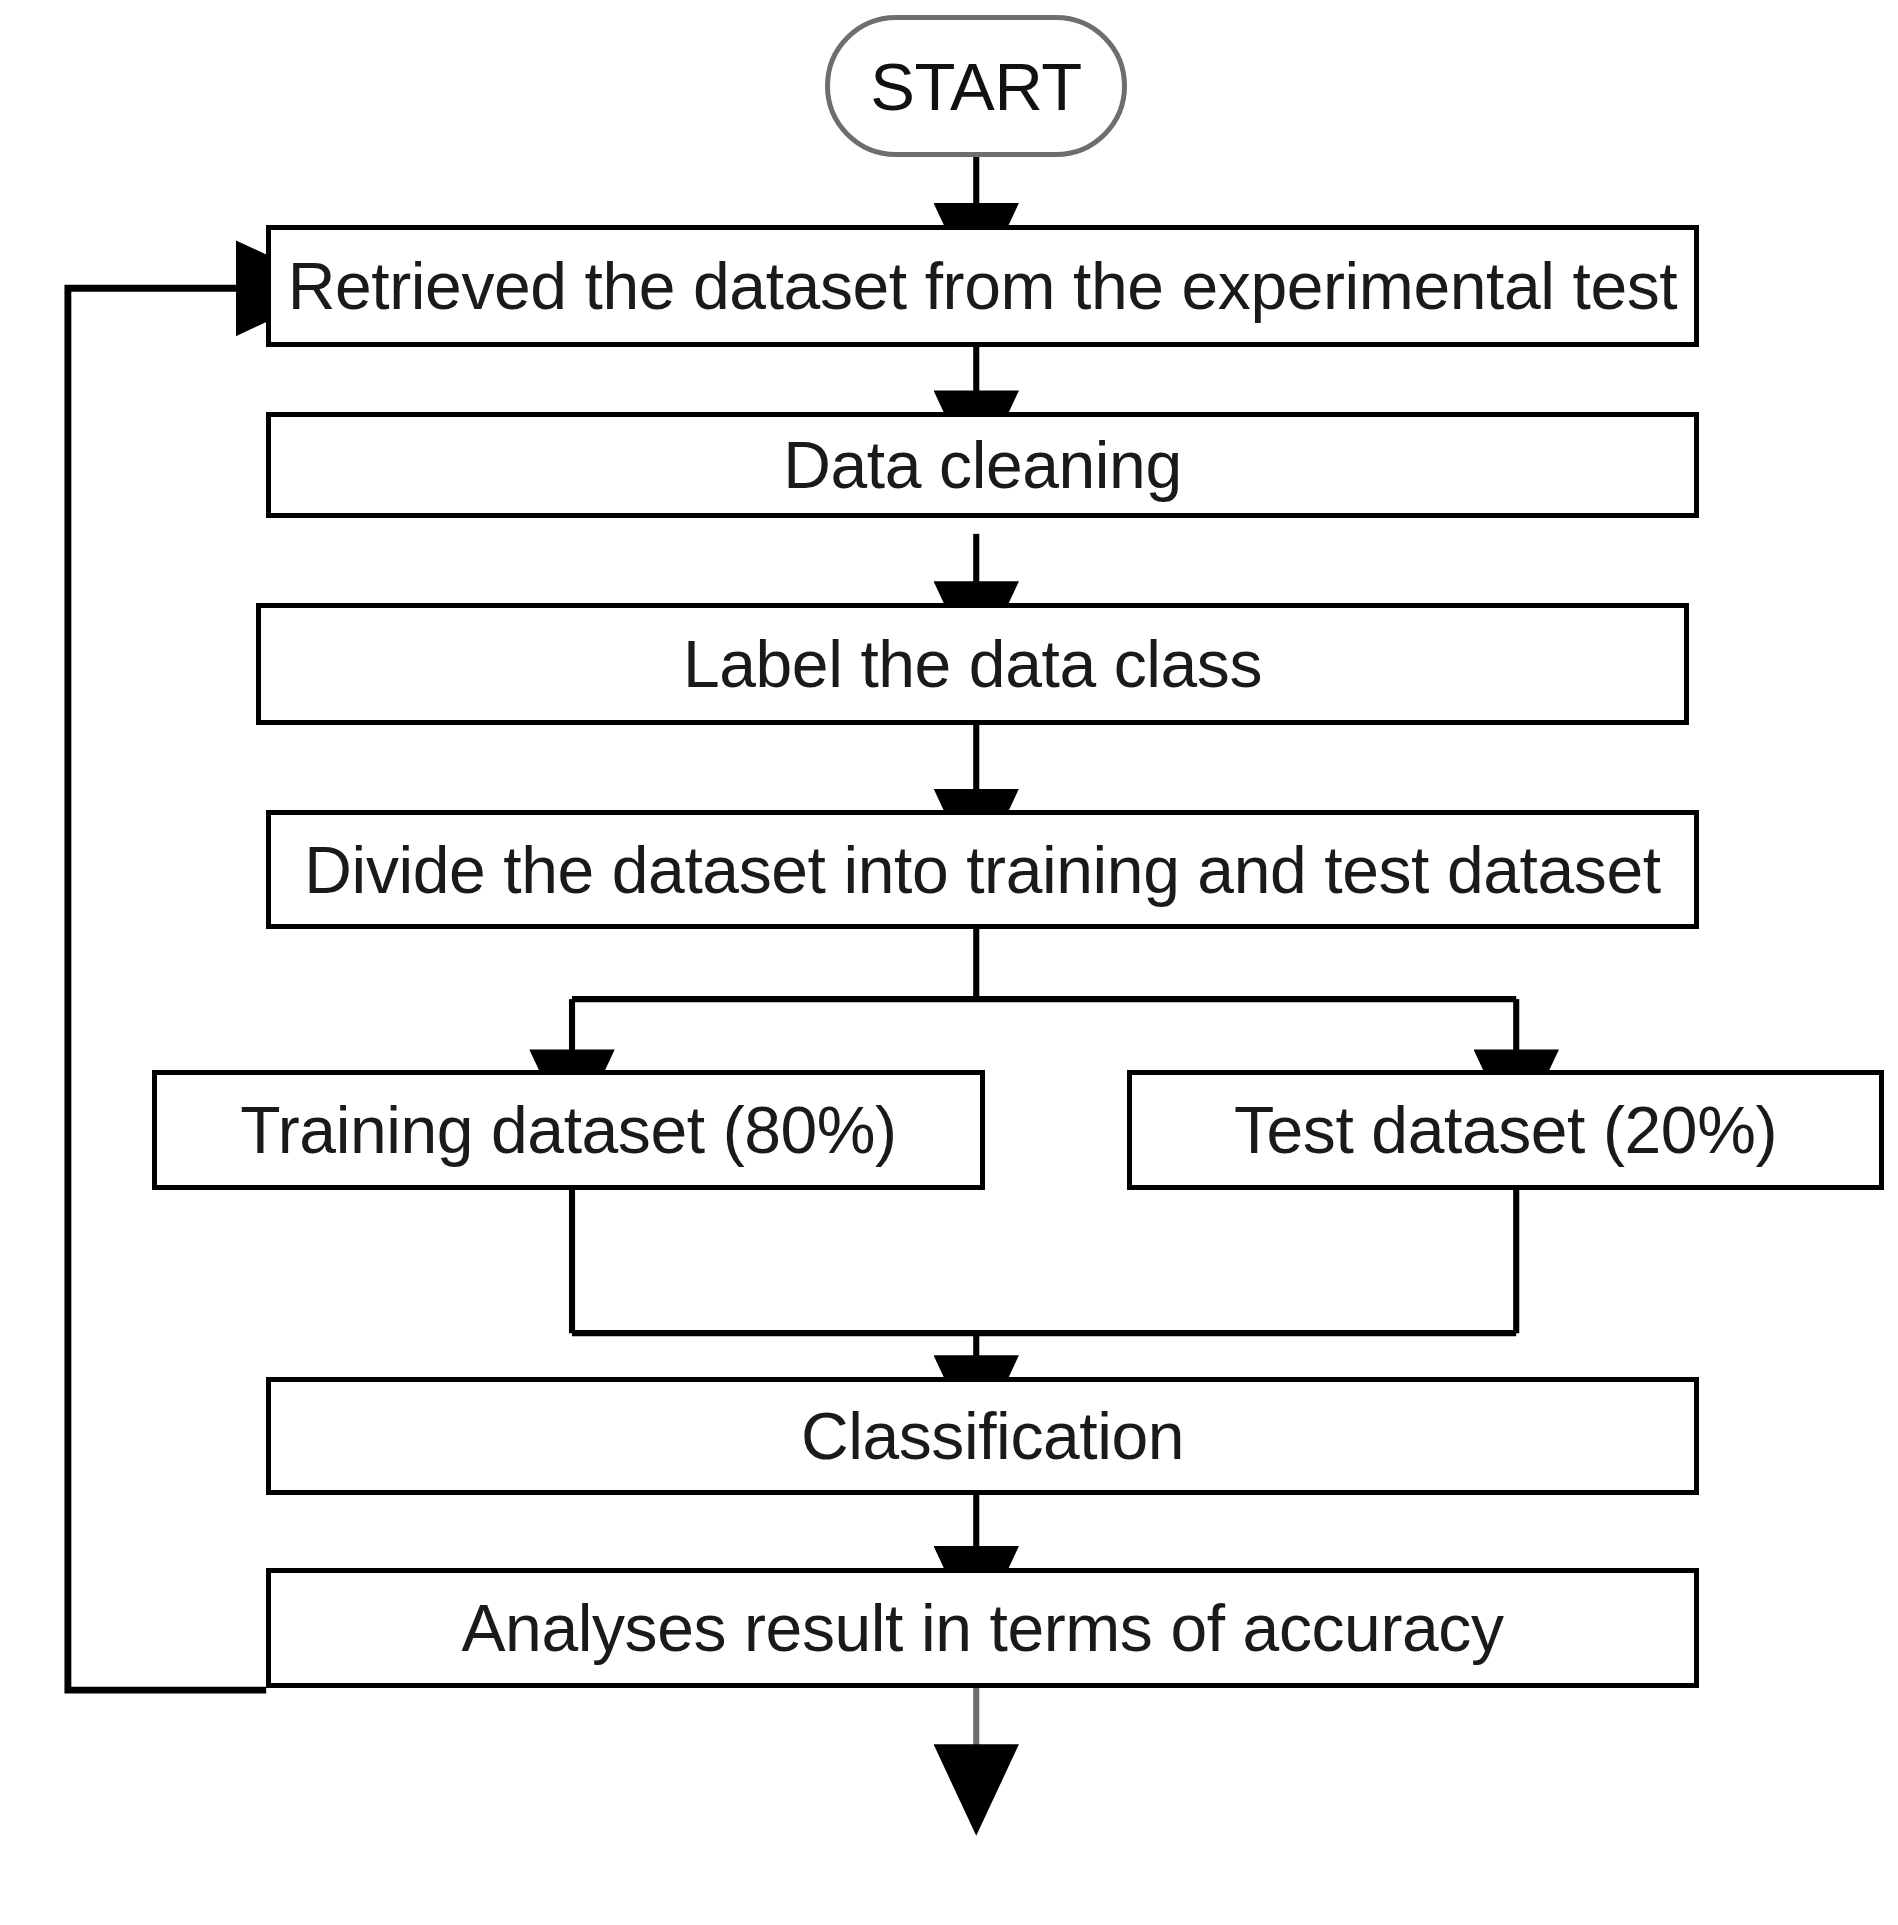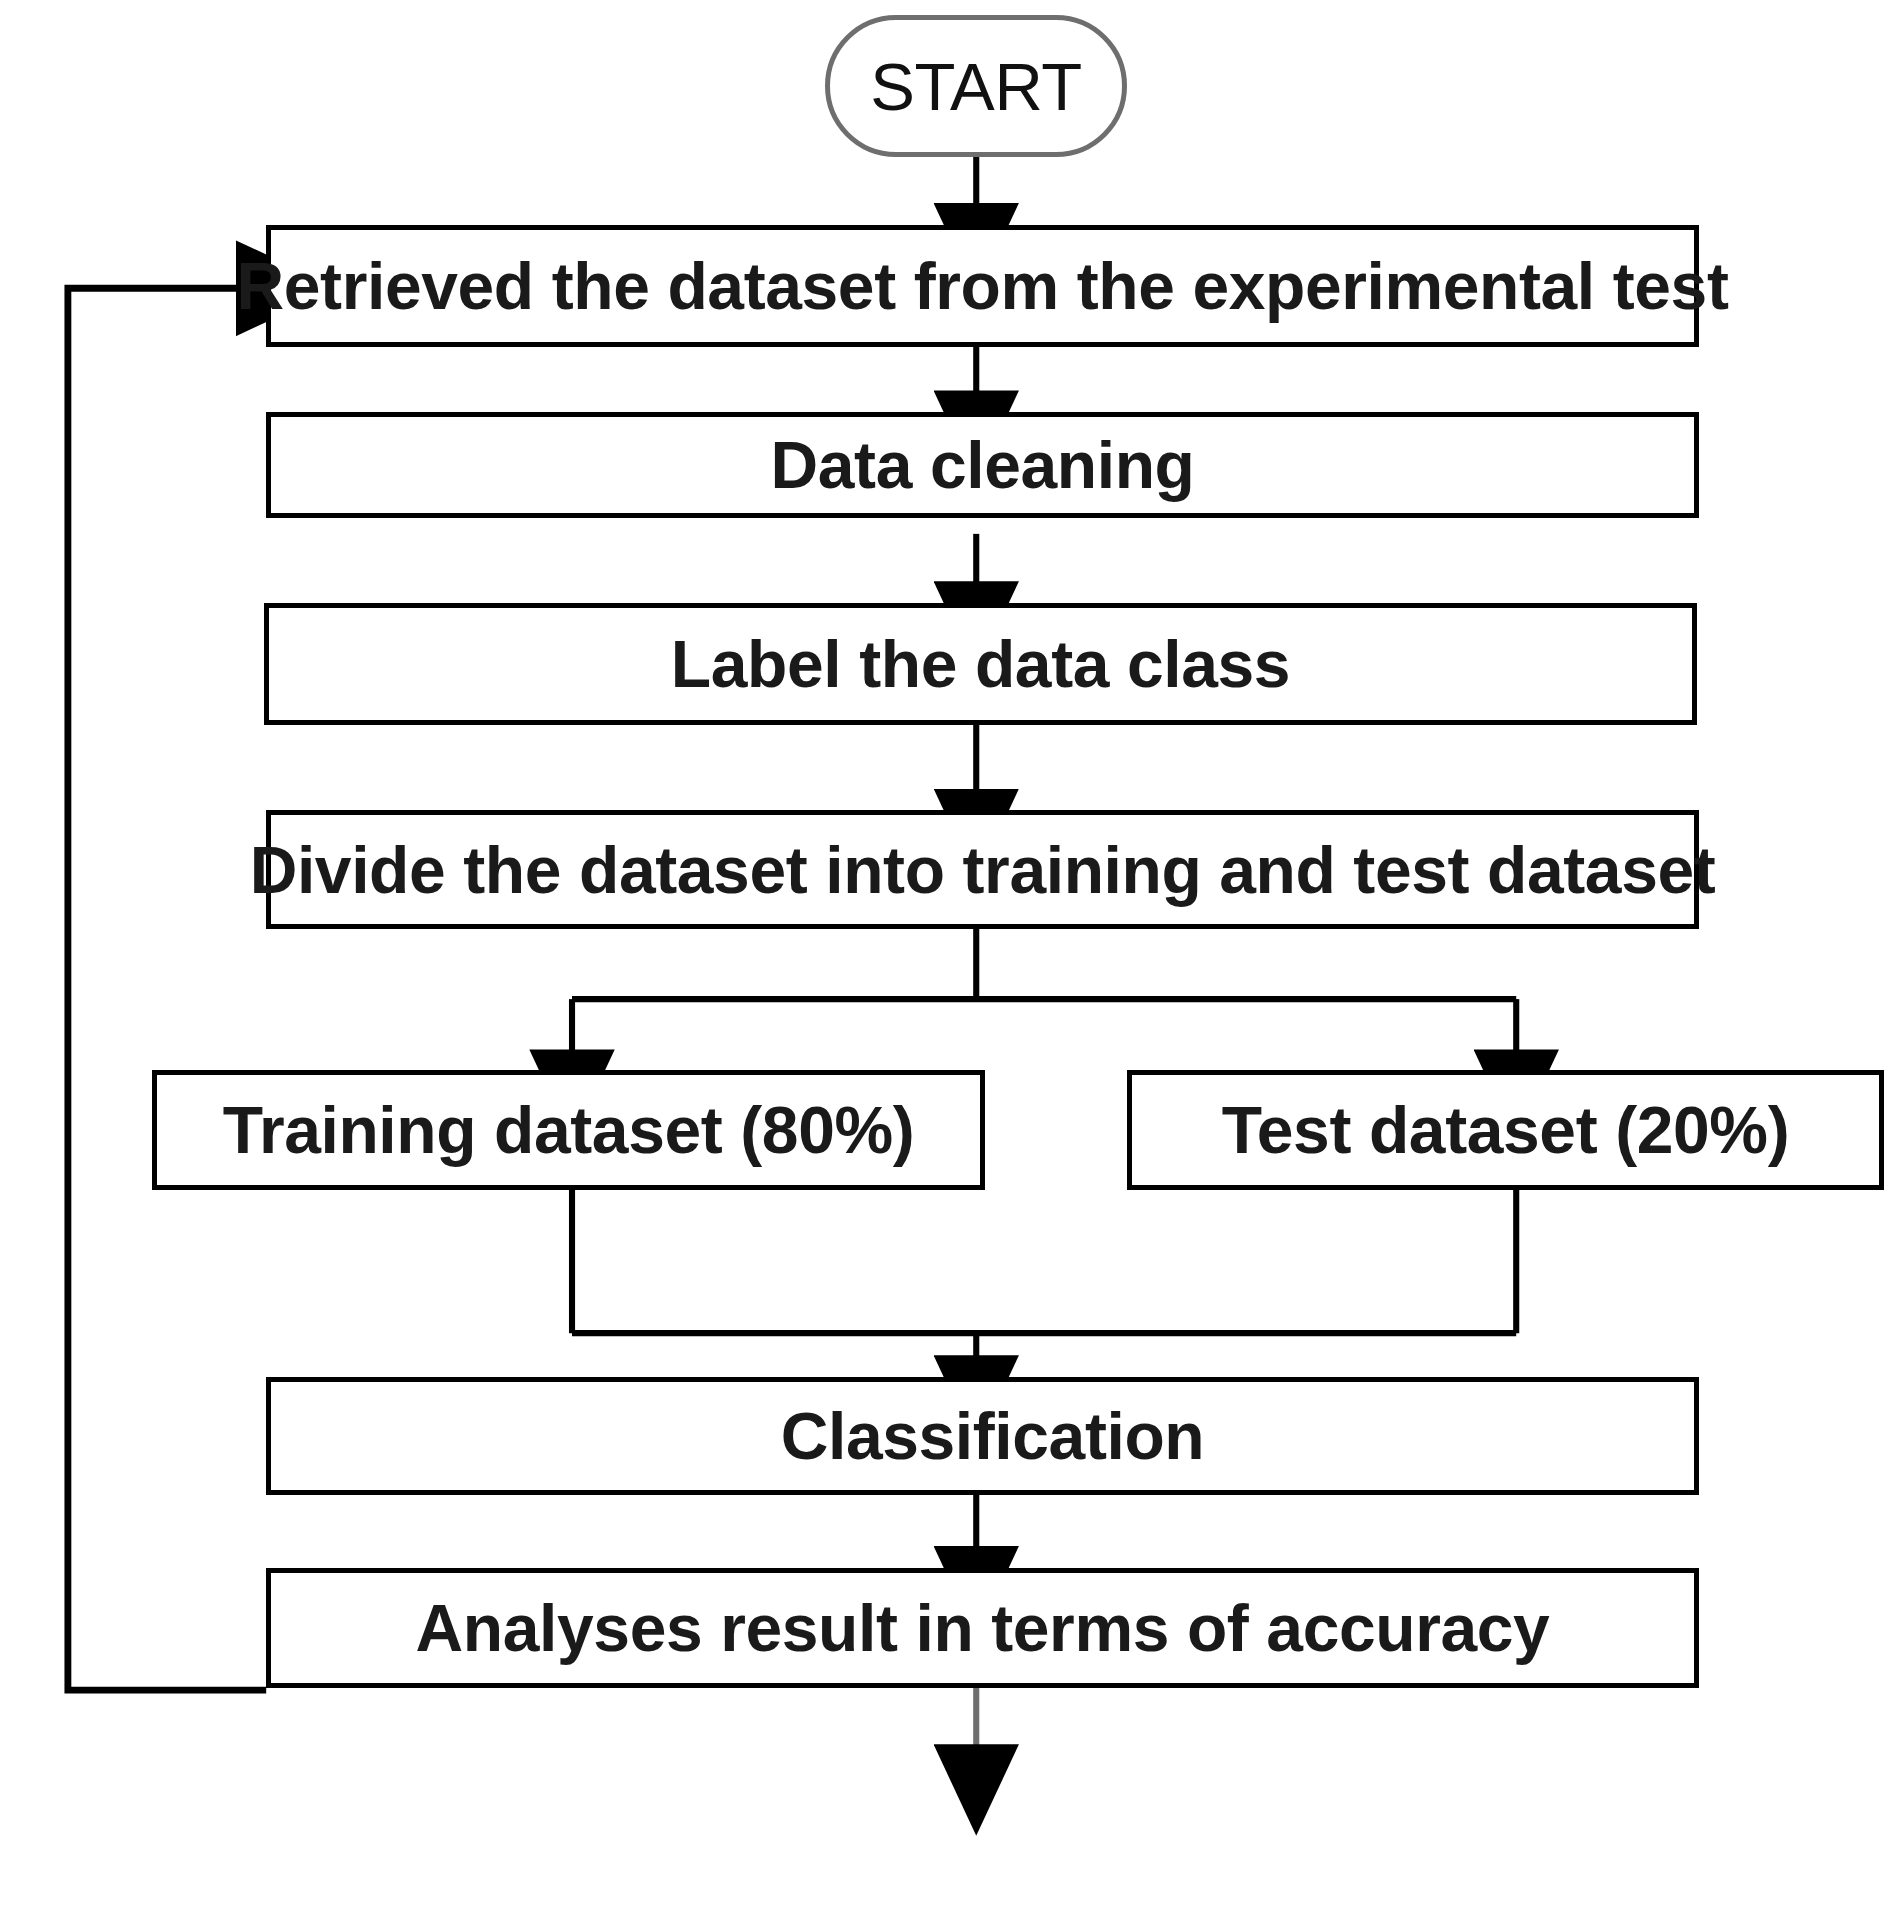--- a/index.html
+++ b/index.html
@@ -2,21 +2,21 @@
 <html style="font-size:12.2px"><head>
 <meta charset="utf-8">
 <style>
   html,body{margin:0;padding:0;background:#ffffff;}
   body{width:1898px;height:1925px;font-family:"Liberation Sans",sans-serif;overflow:hidden;}
   #stage{position:relative;width:1898px;height:1925px;background:#fff;margin-left:28px;}
   svg#wires{position:absolute;left:0;top:0;width:1898px;height:1925px;}
 
   .node{position:absolute;box-sizing:border-box;display:flex;align-items:center;
         justify-content:center;background:#ffffff;}
-  .proc{border:5.3px solid #000000;font-weight:bold;}
+  .proc{border:5.3px solid #000000;}
   .term{border:5.3px solid #6e6e6e;border-radius:762px;}
   .label{font-size:66px;line-height:1;color:#1a1a1a;white-space:nowrap;
          font-family:"Liberation Sans",sans-serif;letter-spacing:-0.4px;}
   .term .label{font-size:67px;color:#111;}
 </style>
 </head>
 <body>
 
 <div id="stage">
 
@@ -54,21 +54,21 @@
   </div>
 
   <div class="node proc" style="left:238px;top:225px;width:1433px;height:122px;">
     <span class="label">Retrieved the dataset from the experimental test</span>
   </div>
 
   <div class="node proc" style="left:238px;top:412px;width:1433px;height:106px;">
     <span class="label">Data cleaning</span>
   </div>
 
-  <div class="node proc" style="left:236px;top:603px;width:1433px;height:122px;">
+  <div class="node proc" style="left:228px;top:603px;width:1433px;height:122px;">
     <span class="label">Label the data class</span>
   </div>
 
   <div class="node proc" style="left:238px;top:810px;width:1433px;height:119px;">
     <span class="label">Divide the dataset into training and test dataset</span>
   </div>
 
   <div class="node proc" style="left:124px;top:1070px;width:833px;height:120px;">
     <span class="label">Training dataset (80%)</span>
   </div>

